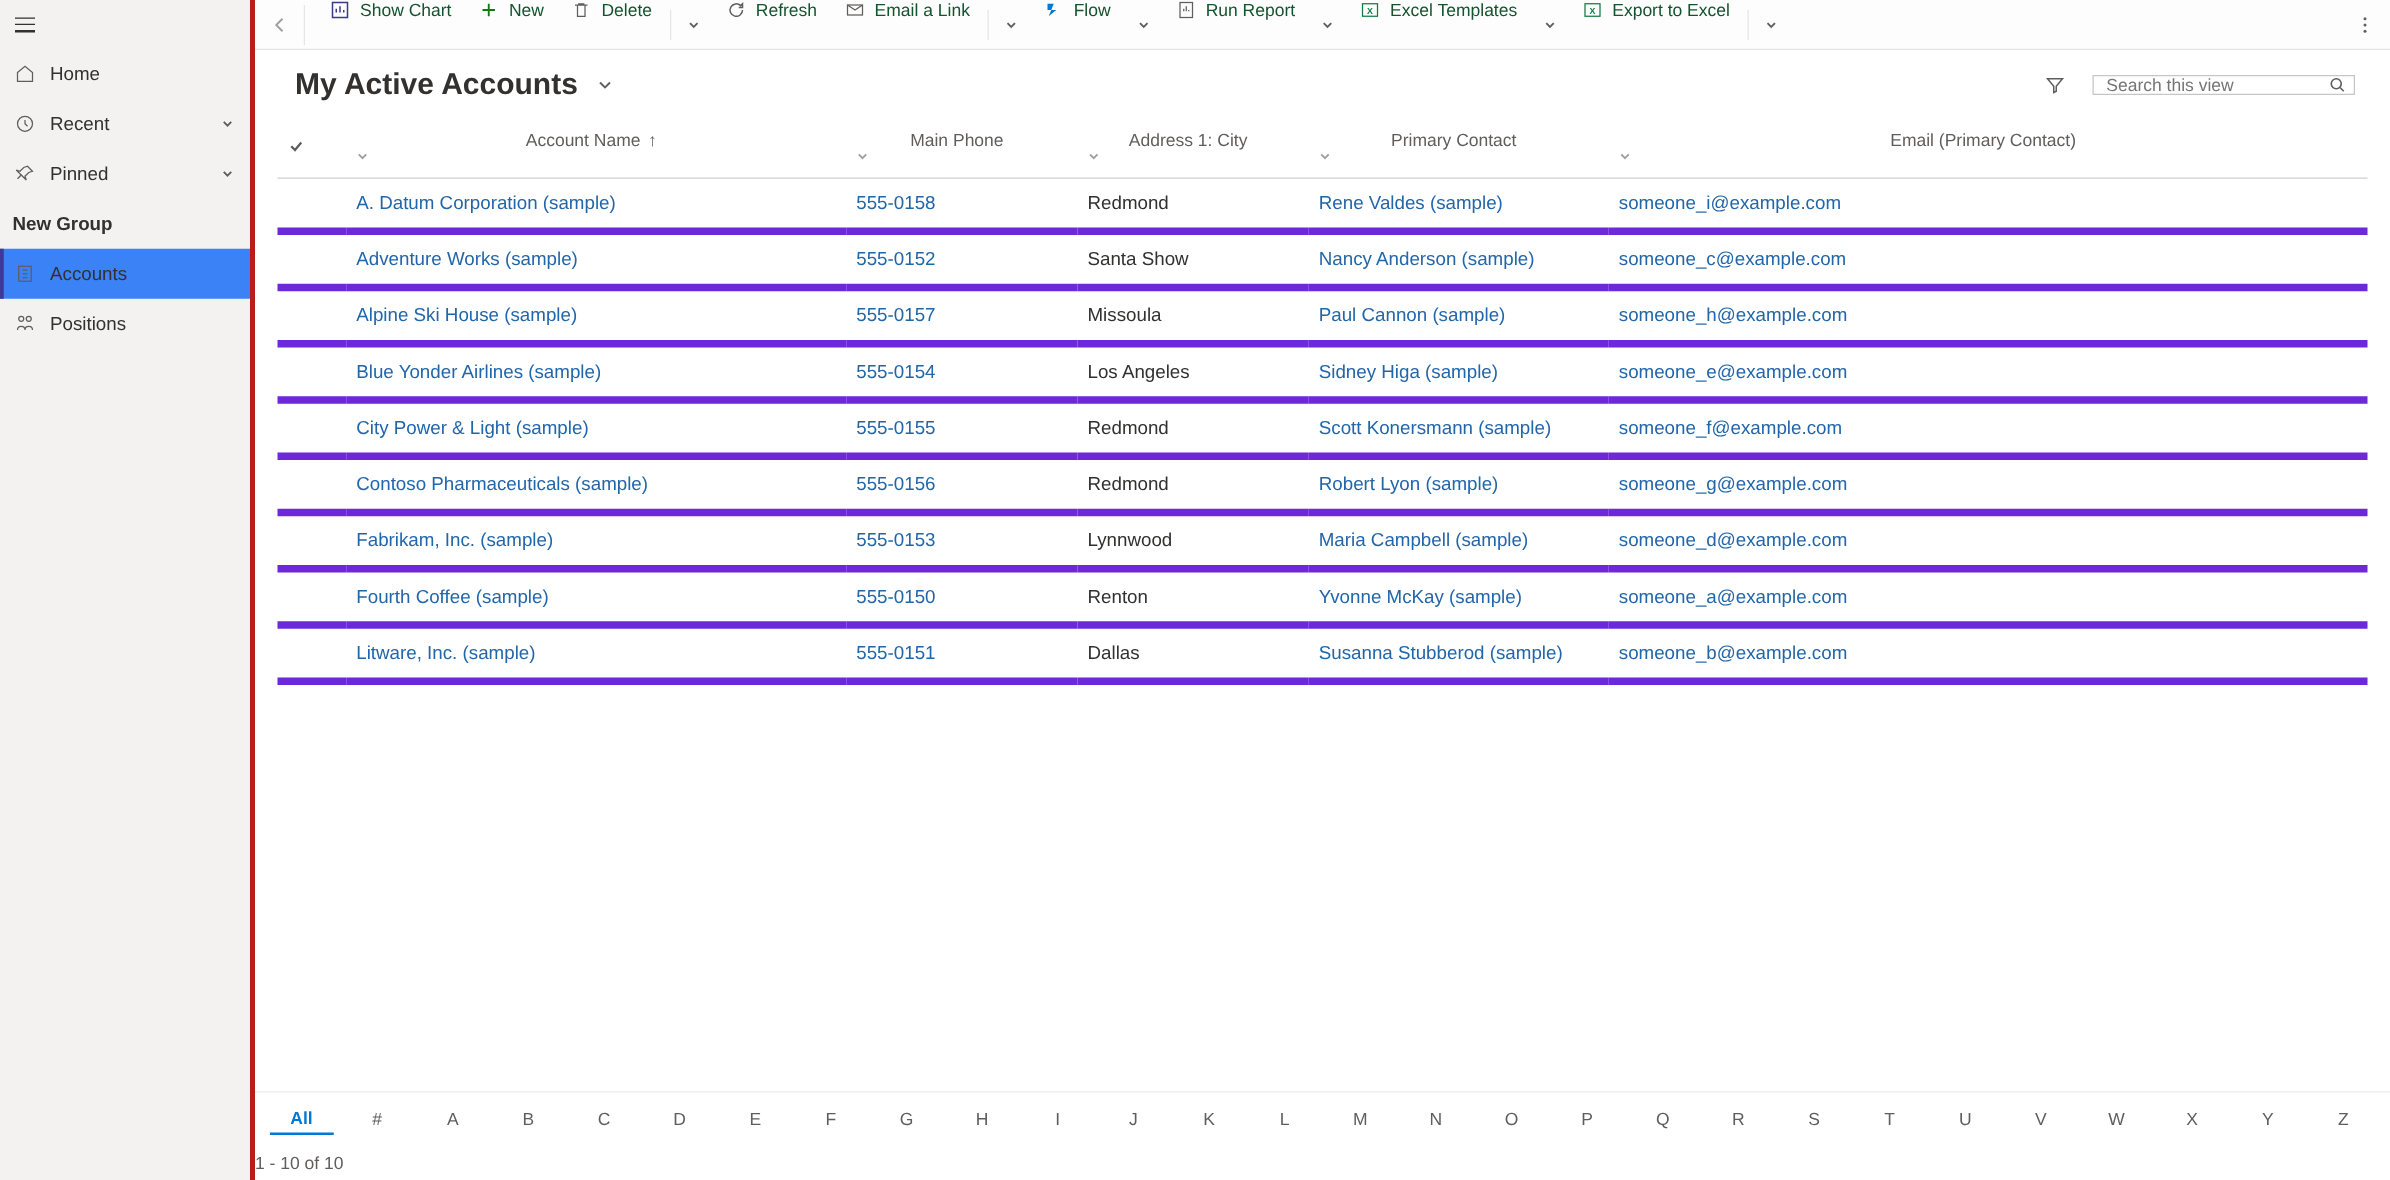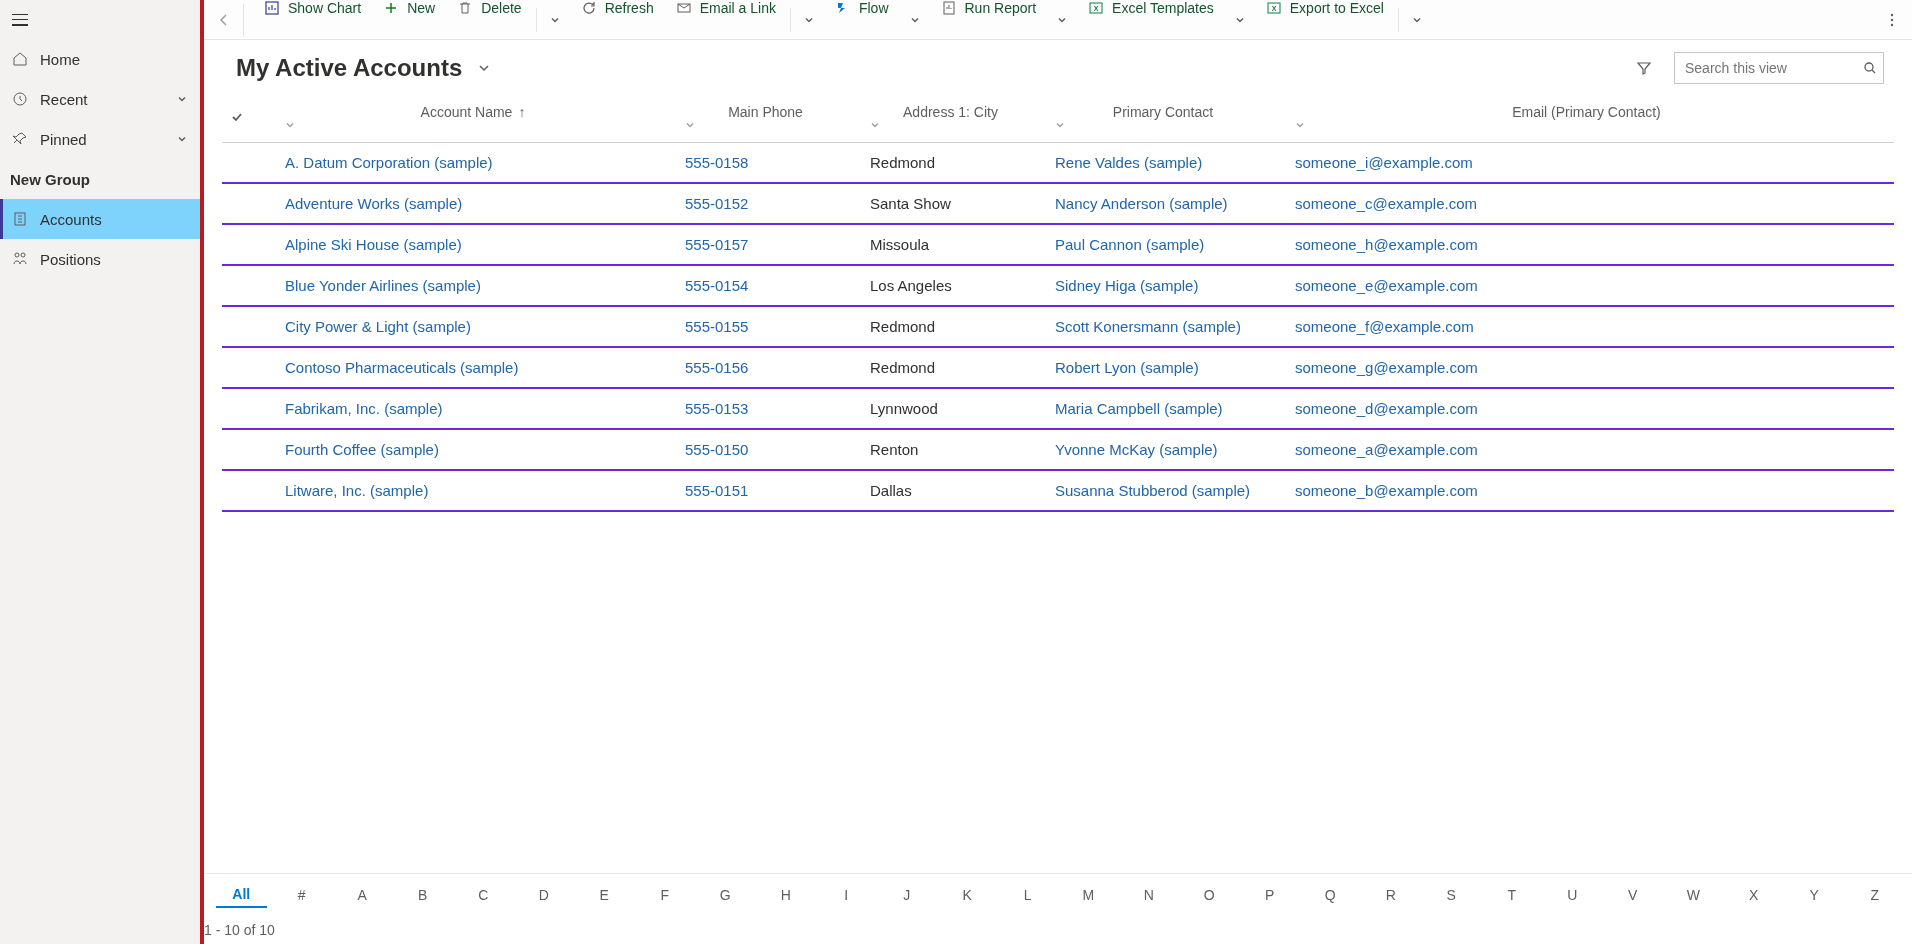--- a/index.html
+++ b/index.html
@@ -4,21 +4,21 @@
 <style>
 * { box-sizing: border-box; margin: 0; padding: 0; font-family: "Segoe UI", -apple-system, sans-serif; }
 body { width: 1912px; height: 944px; background: #fff; overflow: hidden; display: flex; }
 
 
 .sidebar { width: 204px; background: #f3f2f1; border-right: 4px solid #b91c1c; display: flex; flex-direction: column; }
 .hamburger { height: 39px; display: flex; align-items: center; padding-left: 12px; cursor: pointer; }
 .hamburger-lines { width: 16px; height: 12px; display: flex; flex-direction: column; justify-content: space-between; }
 .hamburger-lines span { display: block; height: 1.5px; background: #323130; }
 .nav-item { height: 40px; display: flex; align-items: center; padding: 0 12px; cursor: pointer; gap: 12px; font-size: 15px; color: #323130; position: relative; }
-.nav-item.active { background: #7dd3fc; }
+.nav-item.active { background: #3b82f6; }
 .nav-item.active::before { content:""; position:absolute; left:0; top:0; bottom:0; width:3px; background:#3b3a99; }
 .nav-item .chev { margin-left: auto; color:#605e5c; }
 .group-header { height: 40px; display:flex; align-items:center; padding:0 10px; font-size:15px; font-weight:600; color:#323130; }
 .nav-icon { width:16px; height:16px; flex-shrink:0; display:flex; align-items:center; justify-content:center; }
 
 
 .main { flex:1; display:flex; flex-direction:column; height:100%; }
 
 
 .commandbar { height:40px; border-bottom:1px solid #e5e5e5; background:#fdfdfd; display:flex; align-items:center; padding:0 4px 0 8px; gap:2px; }
@@ -28,29 +28,29 @@
 .cmd-chev { padding:0 8px; color:#605e5c; cursor:pointer; }
 .cmd-spacer { flex:1; }
 .cmd-overflow { width:32px; display:flex; align-items:center; justify-content:center; color:#605e5c; cursor:pointer; height:40px; }
 
 
 .view-header { display:flex; align-items:center; padding:12px 28px 10px 32px; gap:14px; }
 .view-title { font-size:24px; font-weight:600; color:#323130; }
 .view-title-chev { color:#605e5c; cursor:pointer; }
 .view-header-spacer { flex:1; }
 .filter-btn { width:32px; height:32px; display:flex; align-items:center; justify-content:center; color:#605e5c; cursor:pointer; }
-.search-wrap { position:relative; width:210px; height:32px; border:1px solid #c8c6c4; display:flex; align-items:center; }
+.search-wrap { position:relative; width:210px; height:16px; border:1px solid #c8c6c4; display:flex; align-items:center; }
 .search-input { flex:1; border:none; outline:none; padding:0 30px 0 10px; font-size:14px; background:transparent; color:#323130; }
 .search-btn { position:absolute; right:6px; top:50%; transform:translateY(-50%); color:#605e5c; cursor:pointer; }
 
 
 .grid { flex:1; overflow:auto; padding:0 18px 0 18px; }
 .grid-table { width:100%; border-collapse:collapse; table-layout:fixed; }
 .grid-table th { text-align:center; font-weight:400; font-size:14px; color:#605e5c; padding:10px 8px 12px 8px; border-bottom:1px solid #d2d0ce; white-space:nowrap; }
-.grid-table td { font-size:15px; padding:11px 8px; border-bottom:2px solid #6d28d9; white-space:nowrap; overflow:hidden; text-overflow:ellipsis; }
+.grid-table td { font-size:15px; padding:11px 8px; border-bottom:6px solid #6d28d9; white-space:nowrap; overflow:hidden; text-overflow:ellipsis; }
 .grid-table .link { color:#2266aa; cursor:pointer; }
 .grid-table .city { color:#323130; }
 .col-check { width:55px; text-align:center; }
 .sort-arrow { margin-left:6px; color:#605e5c; }
 .col-chev { margin-left:8px; color:#a19f9d; }
 
 
 .jumpbar { border-top:1px solid #edebe9; display:flex; align-items:center; padding:8px 12px; gap:10px; color:#605e5c; font-size:14px; }
 .jump-item { flex:1; text-align:center; cursor:pointer; padding:4px 0; }
 .jump-item.active { color:#0078d4; border-bottom:2px solid #0078d4; font-weight:600; }

